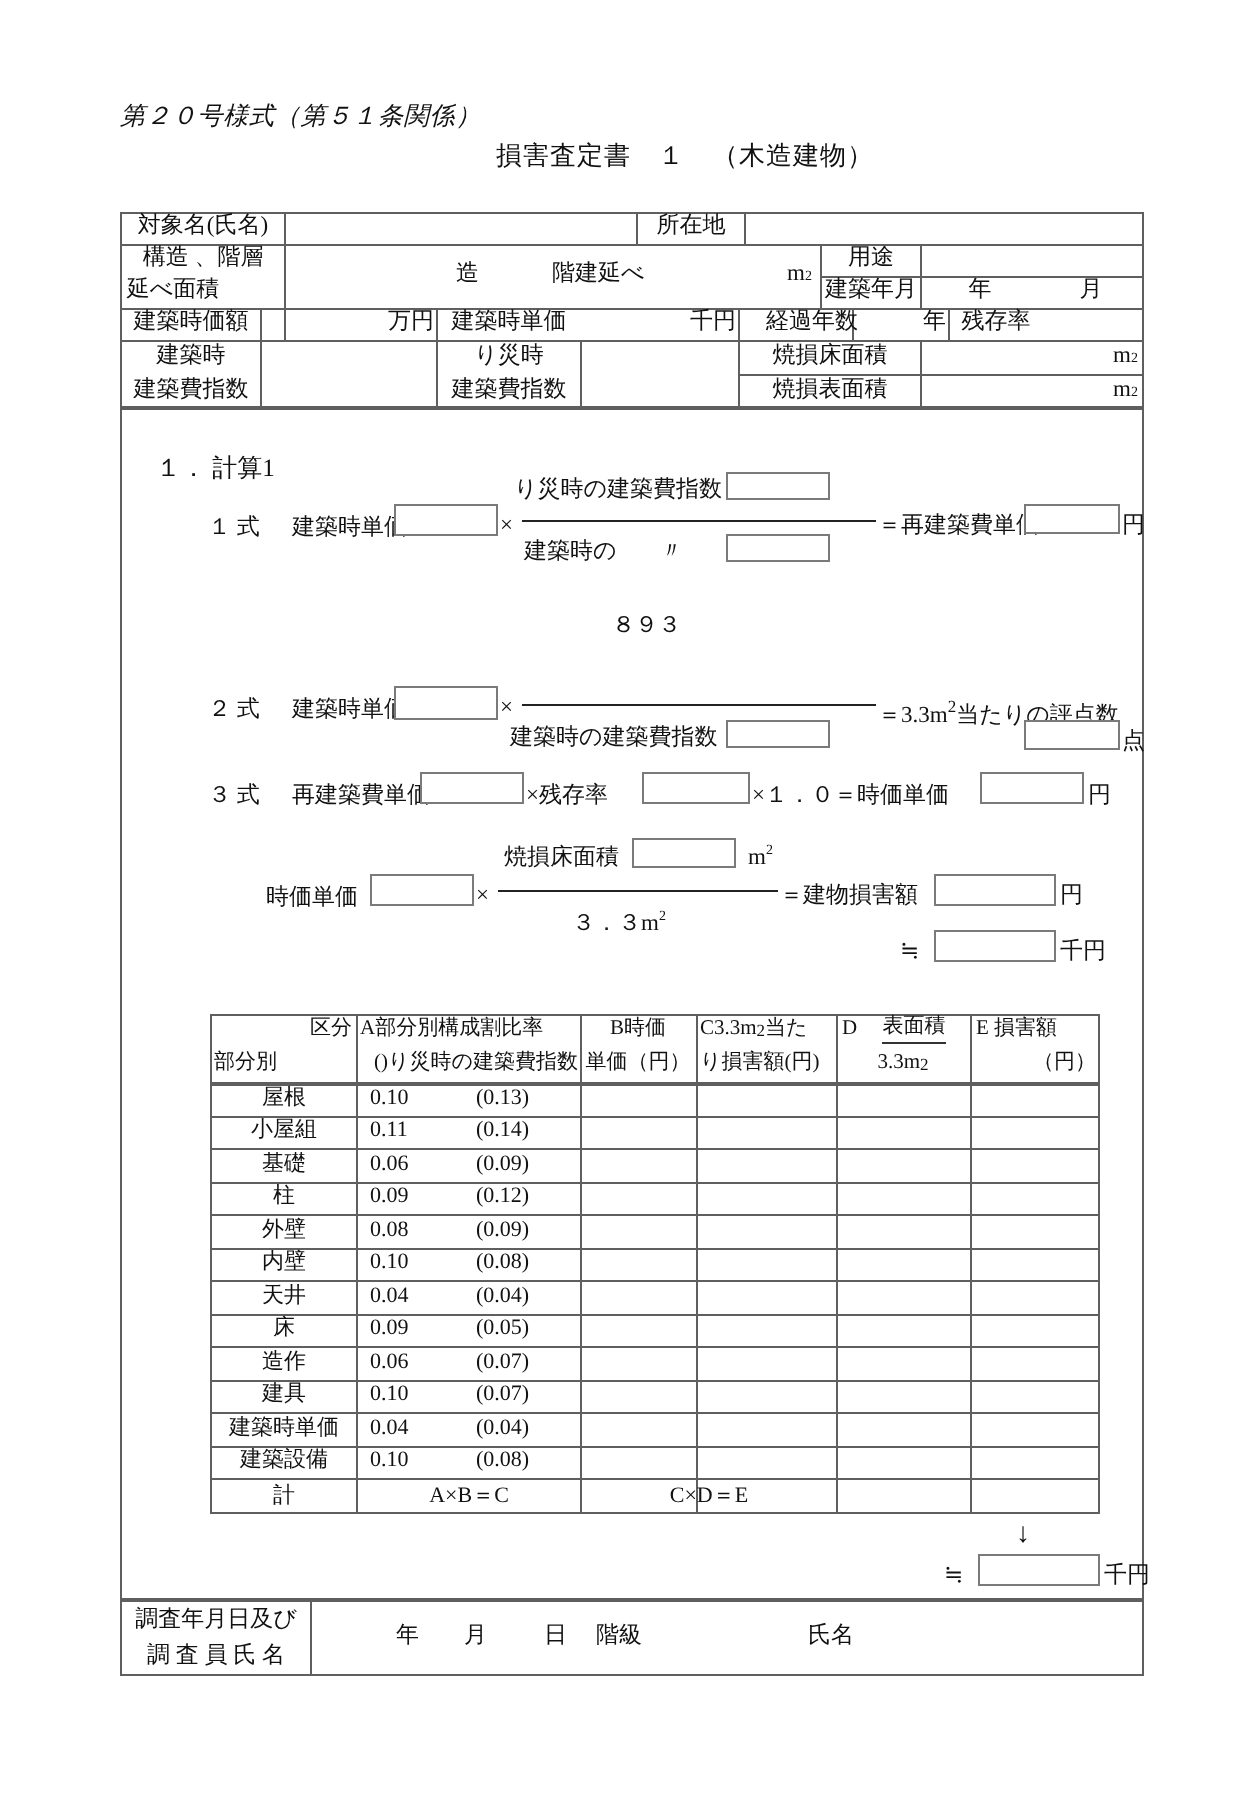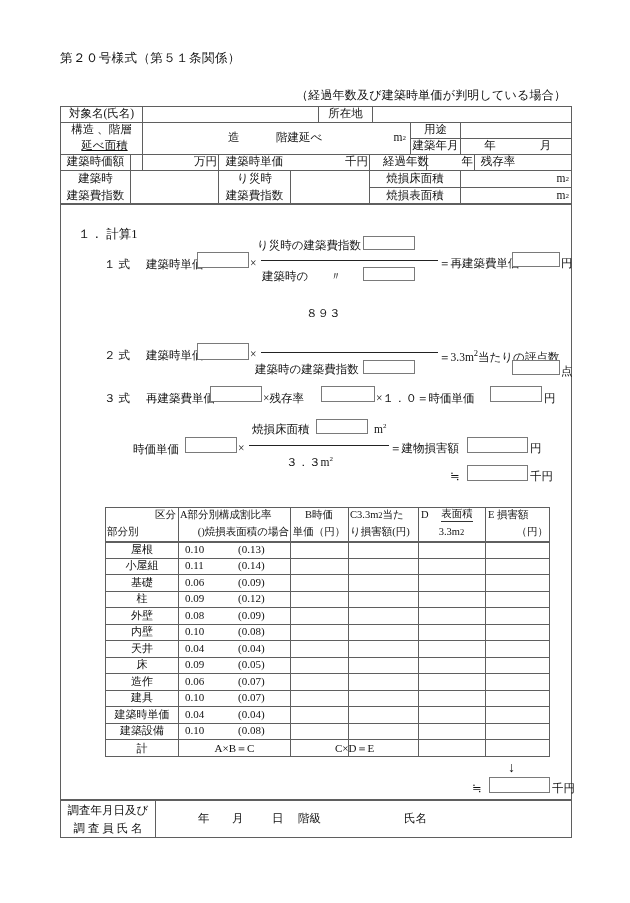--- a/index.html
+++ b/index.html
@@ -21,20 +21,21 @@
     width: 630px; height: 903px;
   }
   .abs { position: absolute; }
 
   
   #form-number {
     left: 60px; top: 50px;
     font-size: 12.5px;
     letter-spacing: 0.4px;
     white-space: nowrap;
+    font-style: italic;
   }
   #doc-title {
     left: 248px; top: 69px;
     font-size: 13px;
     letter-spacing: 0.5px;
     white-space: nowrap;
   }
   #doc-subtitle {
     left: 296px; top: 87px;
     font-size: 12px;
@@ -116,21 +117,21 @@
   .t2hdr { font-size: 10.5px; }
   .underline-d { border-bottom: 1px solid #333; padding-bottom: 1px; }
   .tiny { font-size: 8.5px; }
 </style>
 </head>
 <body>
 
 <div class="page">
 
   <div class="abs" id="form-number">第２０号様式（第５１条関係）</div>
-  <div class="abs" id="doc-subtitle">（経過年数及び建築時単価が判明している場合）</div>
+  <div class="abs" id="doc-title">損害査定書　１　（木造建物）</div>
 
   <div class="frame" style="left:60px; top:106px; width:512px; height:98px;"></div>
 
   <div class="hline" style="left:60px; top:122px; width:512px;"></div>
   <div class="hline" style="left:60px; top:154px; width:512px;"></div>
   <div class="hline" style="left:60px; top:170px; width:512px;"></div>
   <div class="hline" style="left:369px; top:187px; width:203px;"></div>
   <div class="hline" style="left:410px; top:138px; width:162px;"></div>
 
   <div class="vline" style="left:142px; top:106px; height:64px;"></div>
@@ -145,21 +146,21 @@
   <div class="vline" style="left:426px; top:154px; height:16px;"></div>
   <div class="vline" style="left:474px; top:154px; height:16px;"></div>
   <div class="vline" style="left:460px; top:170px; height:34px;"></div>
 
   <div class="cell c-center" style="left:61px; top:106px; width:81px; height:16px;">対象名(氏名)</div>
   <div class="cell c-center" style="left:319px; top:106px; width:53px; height:16px;">所在地</div>
   <div class="cell" style="left:143px; top:106px; width:175px; height:16px;"></div>
   <div class="cell" style="left:373px; top:106px; width:199px; height:16px;"></div>
 
   <div class="cell c-center" style="left:61px; top:122px; width:81px; height:16px;">構造 、階層</div>
-  <div class="cell c-center" style="left:64px; top:138px; width:81px; height:16px;text-decoration:underline;">延べ面積</div>
+  <div class="cell c-center" style="left:46px; top:138px; width:81px; height:16px;">延べ面積</div>
   <div class="cell" style="left:228px; top:122px; width:40px; height:32px;">造</div>
   <div class="cell" style="left:276px; top:122px; width:70px; height:32px;">階建延べ</div>
   <div class="cell c-right sq" style="left:330px; top:122px; width:76px; height:32px;">
       <span>m</span>
       <sup>2</sup>
     </div>
   <div class="cell c-center" style="left:411px; top:122px; width:49px; height:16px;">用途</div>
   <div class="cell c-center" style="left:411px; top:138px; width:49px; height:16px;">建築年月</div>
   <div class="cell" style="left:461px; top:122px; width:111px; height:16px;"></div>
   <div class="cell c-center" style="left:461px; top:138px; width:58px; height:16px;">年</div>
@@ -247,21 +248,21 @@
 
 
   <div class="frame" style="left:105px; top:507px; width:445px; height:250px;"></div>
 
   <div class="hline" style="left:105px; top:541px; width:445px; height:2px;"></div>
 
   <div class="t2cell t2hdr c-right" style="left:106px; top:507px; width:70px; height:17px; padding-right:4px;">区分</div>
   <div class="t2cell t2hdr c-left" style="left:106px; top:524px; width:70px; height:17px; padding-left:1px;">部分別</div>
 
   <div class="t2cell t2hdr c-left" style="left:179px; top:507px; width:110px; height:17px; padding-left:1px;">A部分別構成割比率</div>
-  <div class="t2cell t2hdr c-right" style="left:179px; top:524px; width:110px; height:17px; padding-right:1px;">()焼損表面積の場合</div>
+  <div class="t2cell t2hdr c-right" style="left:179px; top:524px; width:110px; height:17px; padding-right:1px;">()り災時の建築費指数</div>
 
   <div class="t2cell t2hdr c-center" style="left:291px; top:507px; width:56px; height:17px;">B時価</div>
   <div class="t2cell t2hdr c-center" style="left:291px; top:524px; width:56px; height:17px;">単価（円）</div>
 
   <div class="t2cell t2hdr c-left" style="left:349px; top:507px; width:68px; height:17px; padding-left:1px;">C3.3m<sup class="tiny">2</sup>当た</div>
   <div class="t2cell t2hdr c-left" style="left:349px; top:524px; width:68px; height:17px; padding-left:1px;">り損害額(円)</div>
 
   <div class="t2cell t2hdr c-left" style="left:419px; top:507px; width:10px; height:17px; padding-left:2px;">D</div>
   <div class="t2cell t2hdr c-center" style="left:430px; top:507px; width:54px; height:17px;">
       <span class="underline-d">表面積</span>

